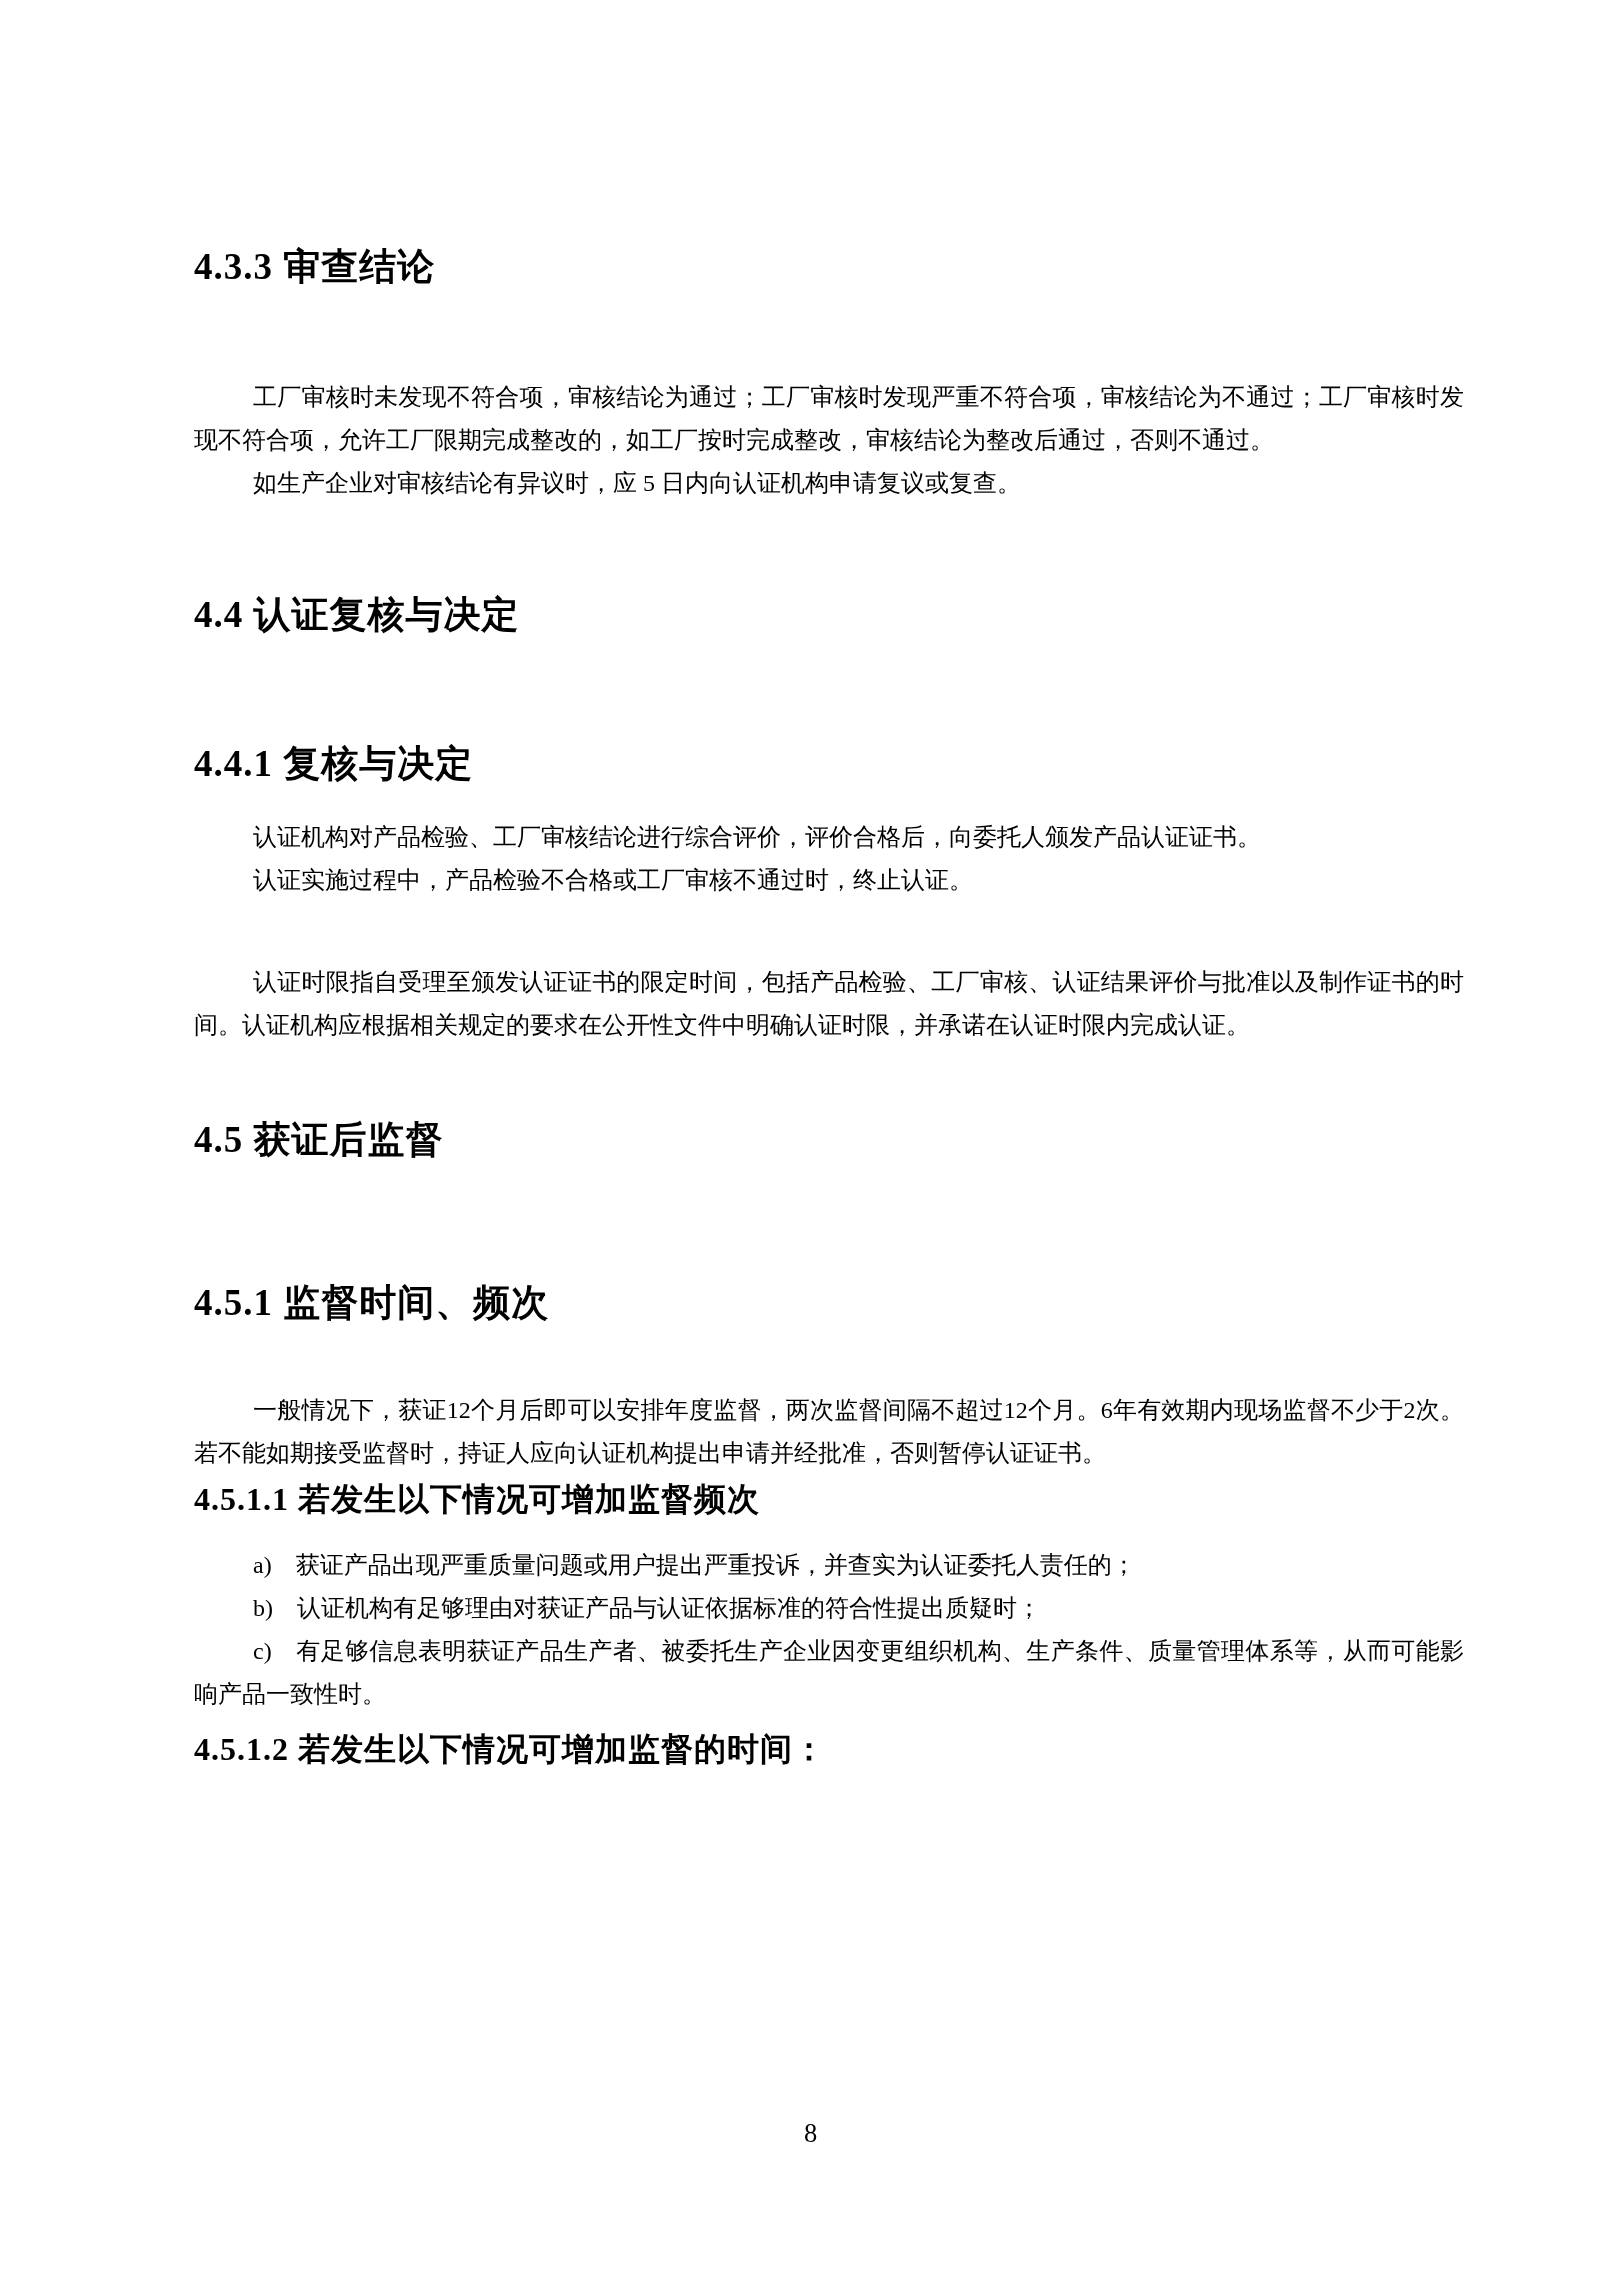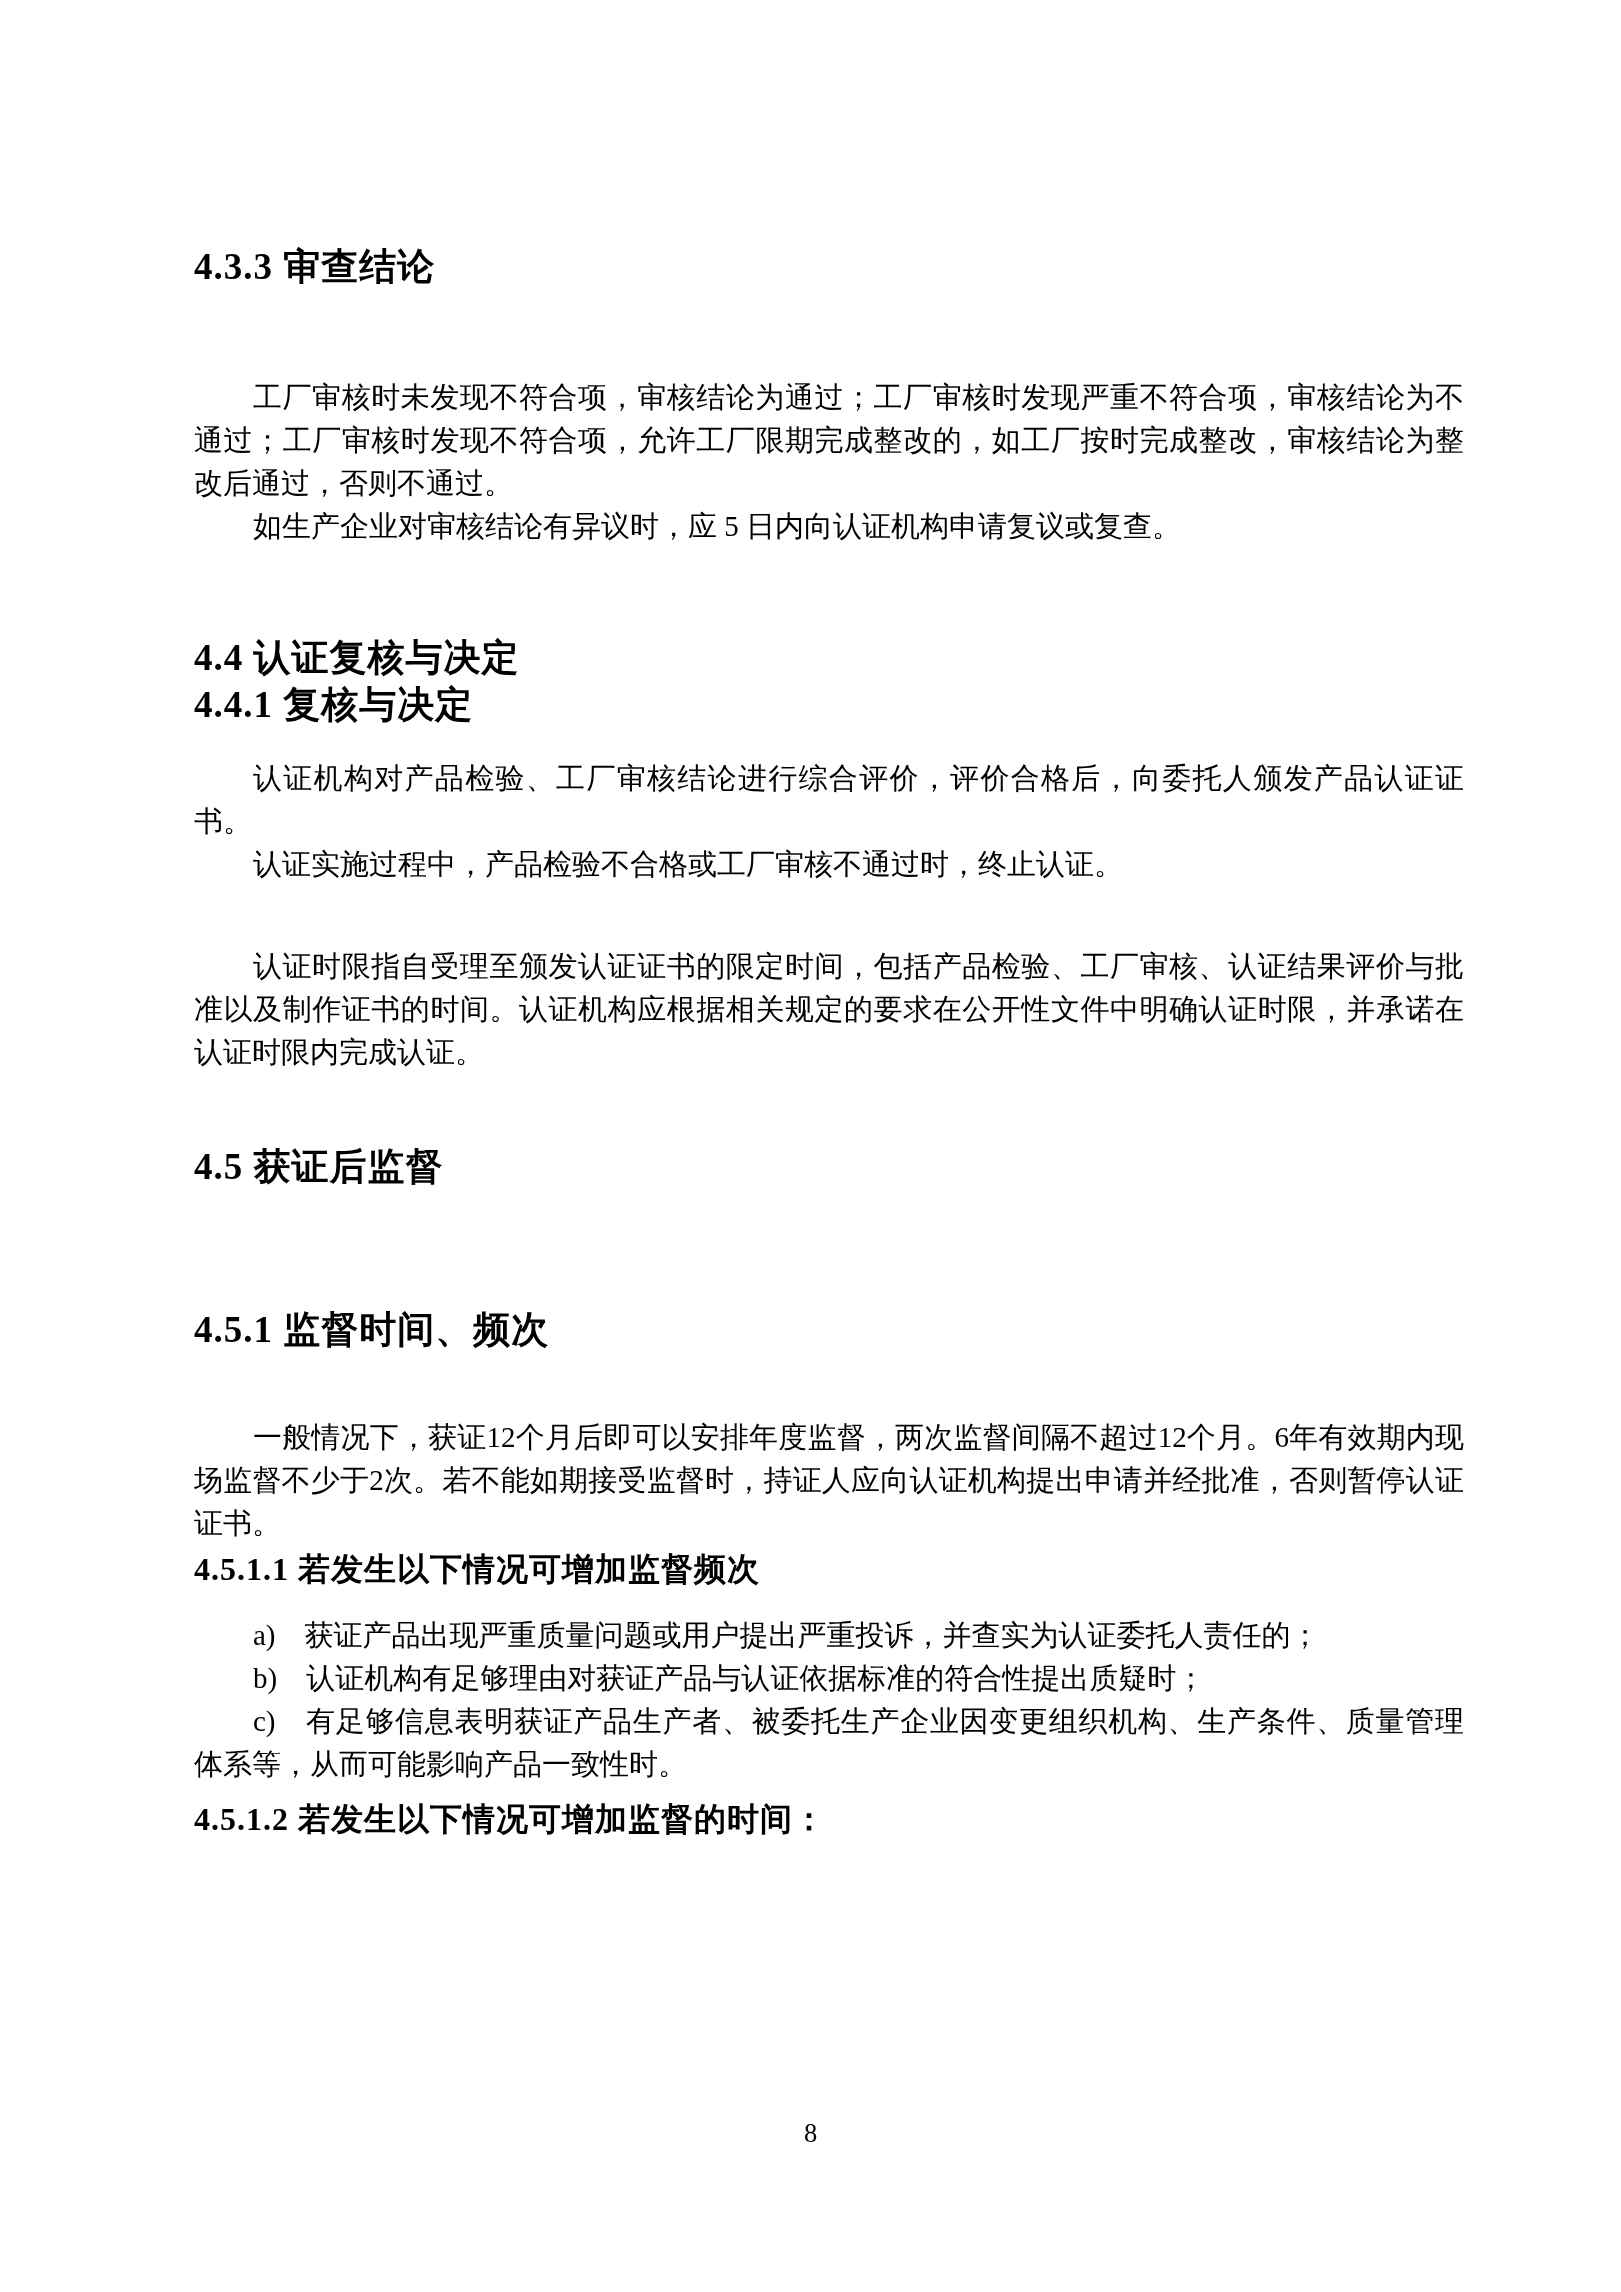--- a/index.html
+++ b/index.html
@@ -26,32 +26,32 @@
     letter-spacing: 1px;
   }
   .h-minor {
     font-size: 32px;
     line-height: 45px;
     font-weight: 700;
     margin: 0;
     letter-spacing: 1px;
   }
   .body {
-    font-size: 29px;
+    font-size: 24px;
     line-height: 43px;
     margin: 0;
     text-align: justify;
     word-break: break-all;
   }
   .indent { text-indent: 59px; }
 
   .mt-h433  { margin-top: 235px; }
   .mt-p1    { margin-top: 86px; }
   .mt-h44   { margin-top: 86px; }
-  .mt-h441  { }
+  .mt-h441  { margin-top: 102px; }
   .mt-p3    { margin-top: 29px; }
   .mt-h442  { margin-top: 88px; }
   .mt-p5    { margin-top: 59px; }
   .mt-h45   { margin-top: 69px; }
   .mt-h451  { margin-top: 116px; }
   .mt-p6    { margin-top: 63px; }
   .mt-h4511 { margin-top: 2px; }
   .mt-itema { margin-top: 21.6px; }
   .mt-h4512 { margin-top: 11.8px; }
 

